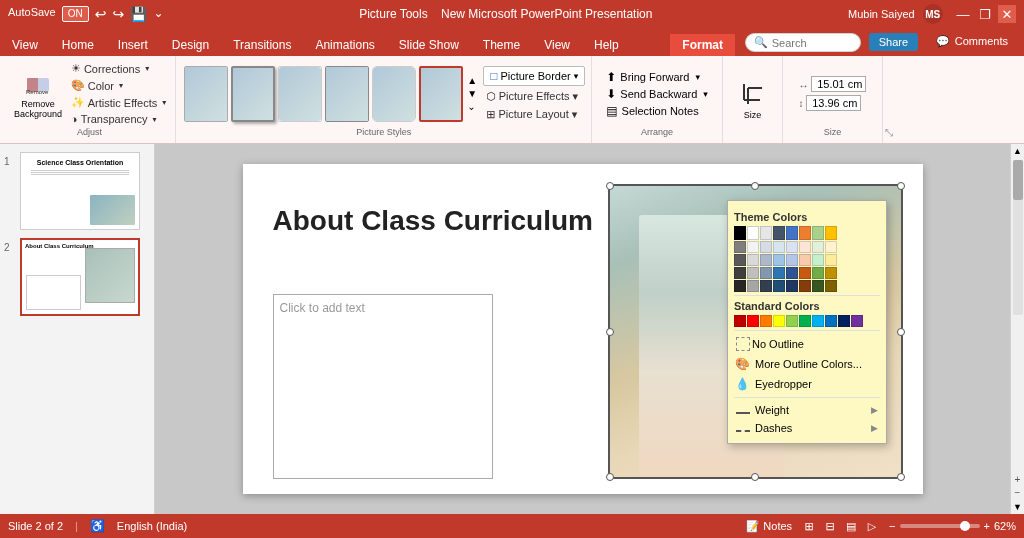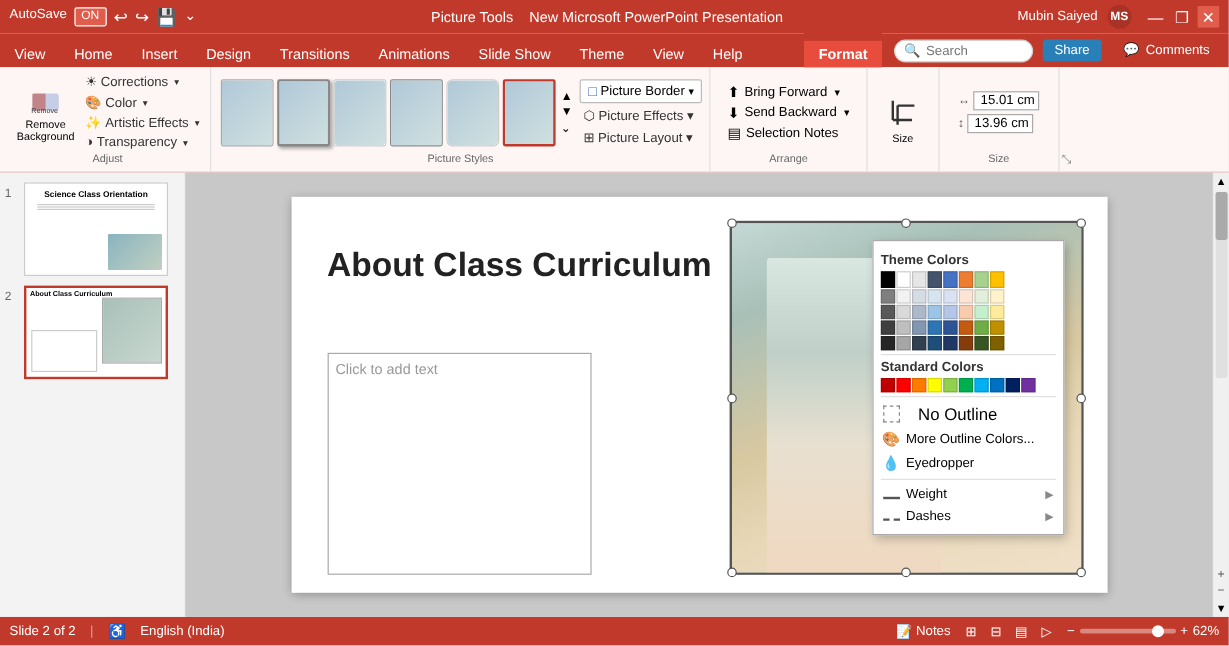--- a/index.html
+++ b/index.html
@@ -163,21 +163,21 @@
     }
     
     .handle { position: absolute; width: 8px; height: 8px; background: white; border: 1px solid #555; border-radius: 50%; }
 
     
     .color-picker-dropdown {
       position: absolute;
       top: 56px;
       left: 572px;
       width: 160px;
-      background: #ffffff;
+      background: #fef9c3;
       border: 1px solid #aaa;
       box-shadow: 2px 3px 8px rgba(0,0,0,0.25);
       z-index: 1000;
       padding: 6px;
     }
     .cp-section-label { font-size: 11px; color: #333; margin-bottom: 3px; margin-top: 4px; font-weight: 600; }
     .cp-colors-row { display: flex; gap: 1px; margin-bottom: 2px; flex-wrap: wrap; }
     .cp-color { width: 12px; height: 12px; cursor: pointer; border: 0.5px solid rgba(0,0,0,0.15); }
     .cp-divider { height: 1px; background: #e0e0e0; margin: 3px 0; }
     .cp-menu-item { display: flex; align-items: center; gap: 5px; padding: 3px 2px; font-size: 11px; cursor: pointer; border-radius: 2px; }
@@ -244,23 +244,23 @@
     }
     .search-input { border: none; outline: none; font-size: 11px; width: 80px; }
 
     
     .theme-col { display: flex; flex-direction: column; gap: 1px; }
 
     
     .no-outline-item {
       display: flex;
       align-items: center;
-      gap: 15px;
+      gap: 2px;
       padding: 3px 2px;
-      font-size: 14px;
+      font-size: 11px;
       cursor: pointer;
     }
     .dashed-box { width: 14px; height: 14px; border: 1px dashed #888; }
   </style>
 </head>
 <body>
 
 <div class="title-bar">
   <div class="title-bar-left">
     <span style="font-size:11px;">AutoSave</span>

